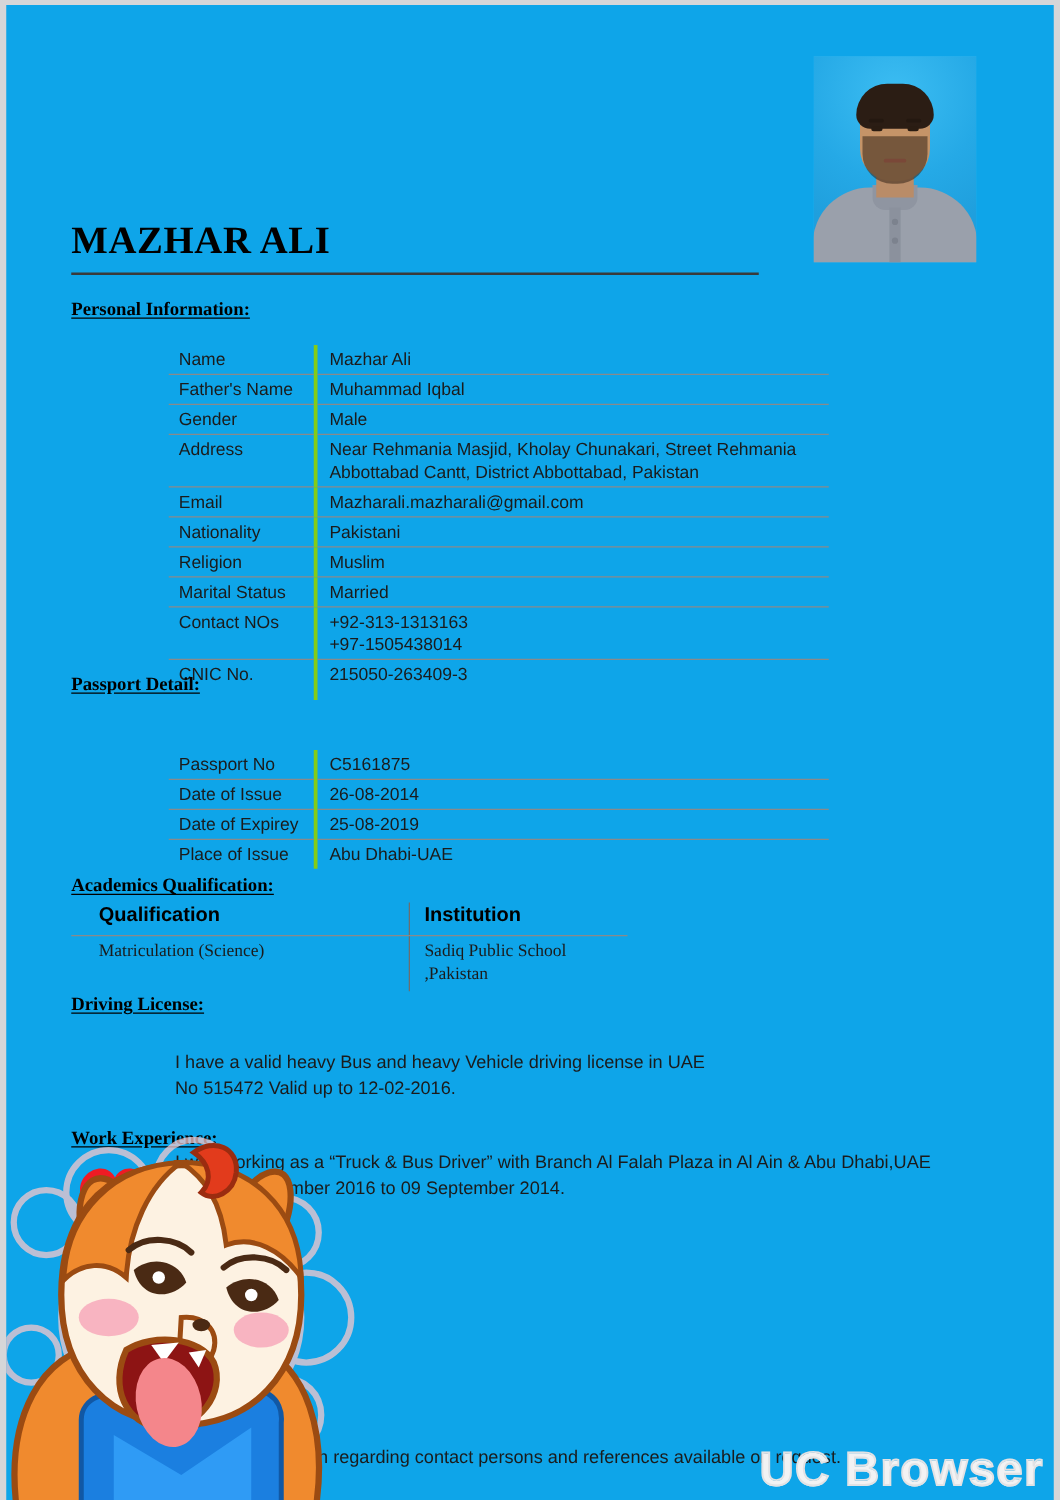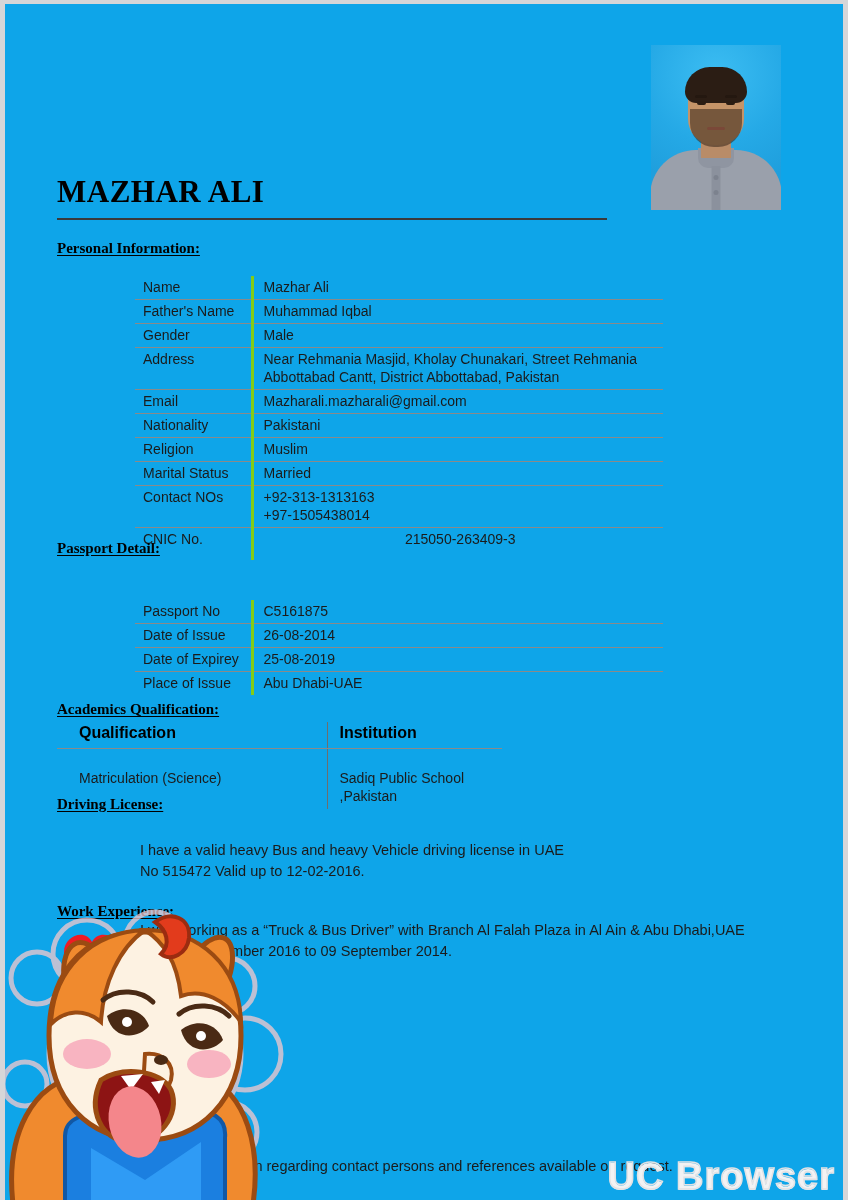--- a/index.html
+++ b/index.html
@@ -176,21 +176,21 @@
   .info-table td.label {
     width: 117px;
     border-right: 3px solid #84cc16;
     white-space: nowrap;
   }
   .info-table td.value { padding-left: 10px; }
   .info-table tr.no-rule td { border-bottom: none; }
   .info-table tr.tail td.label {
     border-bottom: none;
   }
-  .info-table tr.tail td.value { border-bottom: none; text-align: center; }
+  .info-table tr.tail td.value { border-bottom: none; }
 
   #personal-table { left: 130px; top: 272px; width: 528px; }
   #passport-table { left: 130px; top: 596px; width: 528px; }
 
   
   #academics-table {
     position: absolute;
     left: 52px;
     top: 718px;
     width: 445px;
@@ -207,23 +207,24 @@
     border-bottom: 1px solid #8a8a8a;
     color: #000;
   }
   #academics-table th.inst-col,
   #academics-table td.inst-col {
     border-left: 1px solid #6e6e6e;
     padding-left: 12px;
     width: 175px;
   }
   #academics-table td {
-    padding: 20px 8px 4px 22px;
+    padding: 4px 8px 4px 22px;
     vertical-align: top;
     line-height: 18px;
+    font-family: Liberation Serif, serif;
   }
 
   
   .para-block {
     position: absolute;
     font-family: "Liberation Sans", sans-serif;
     font-size: 14.5px;
     color: #1b1b1b;
     line-height: 21px;
     white-space: pre-line;

